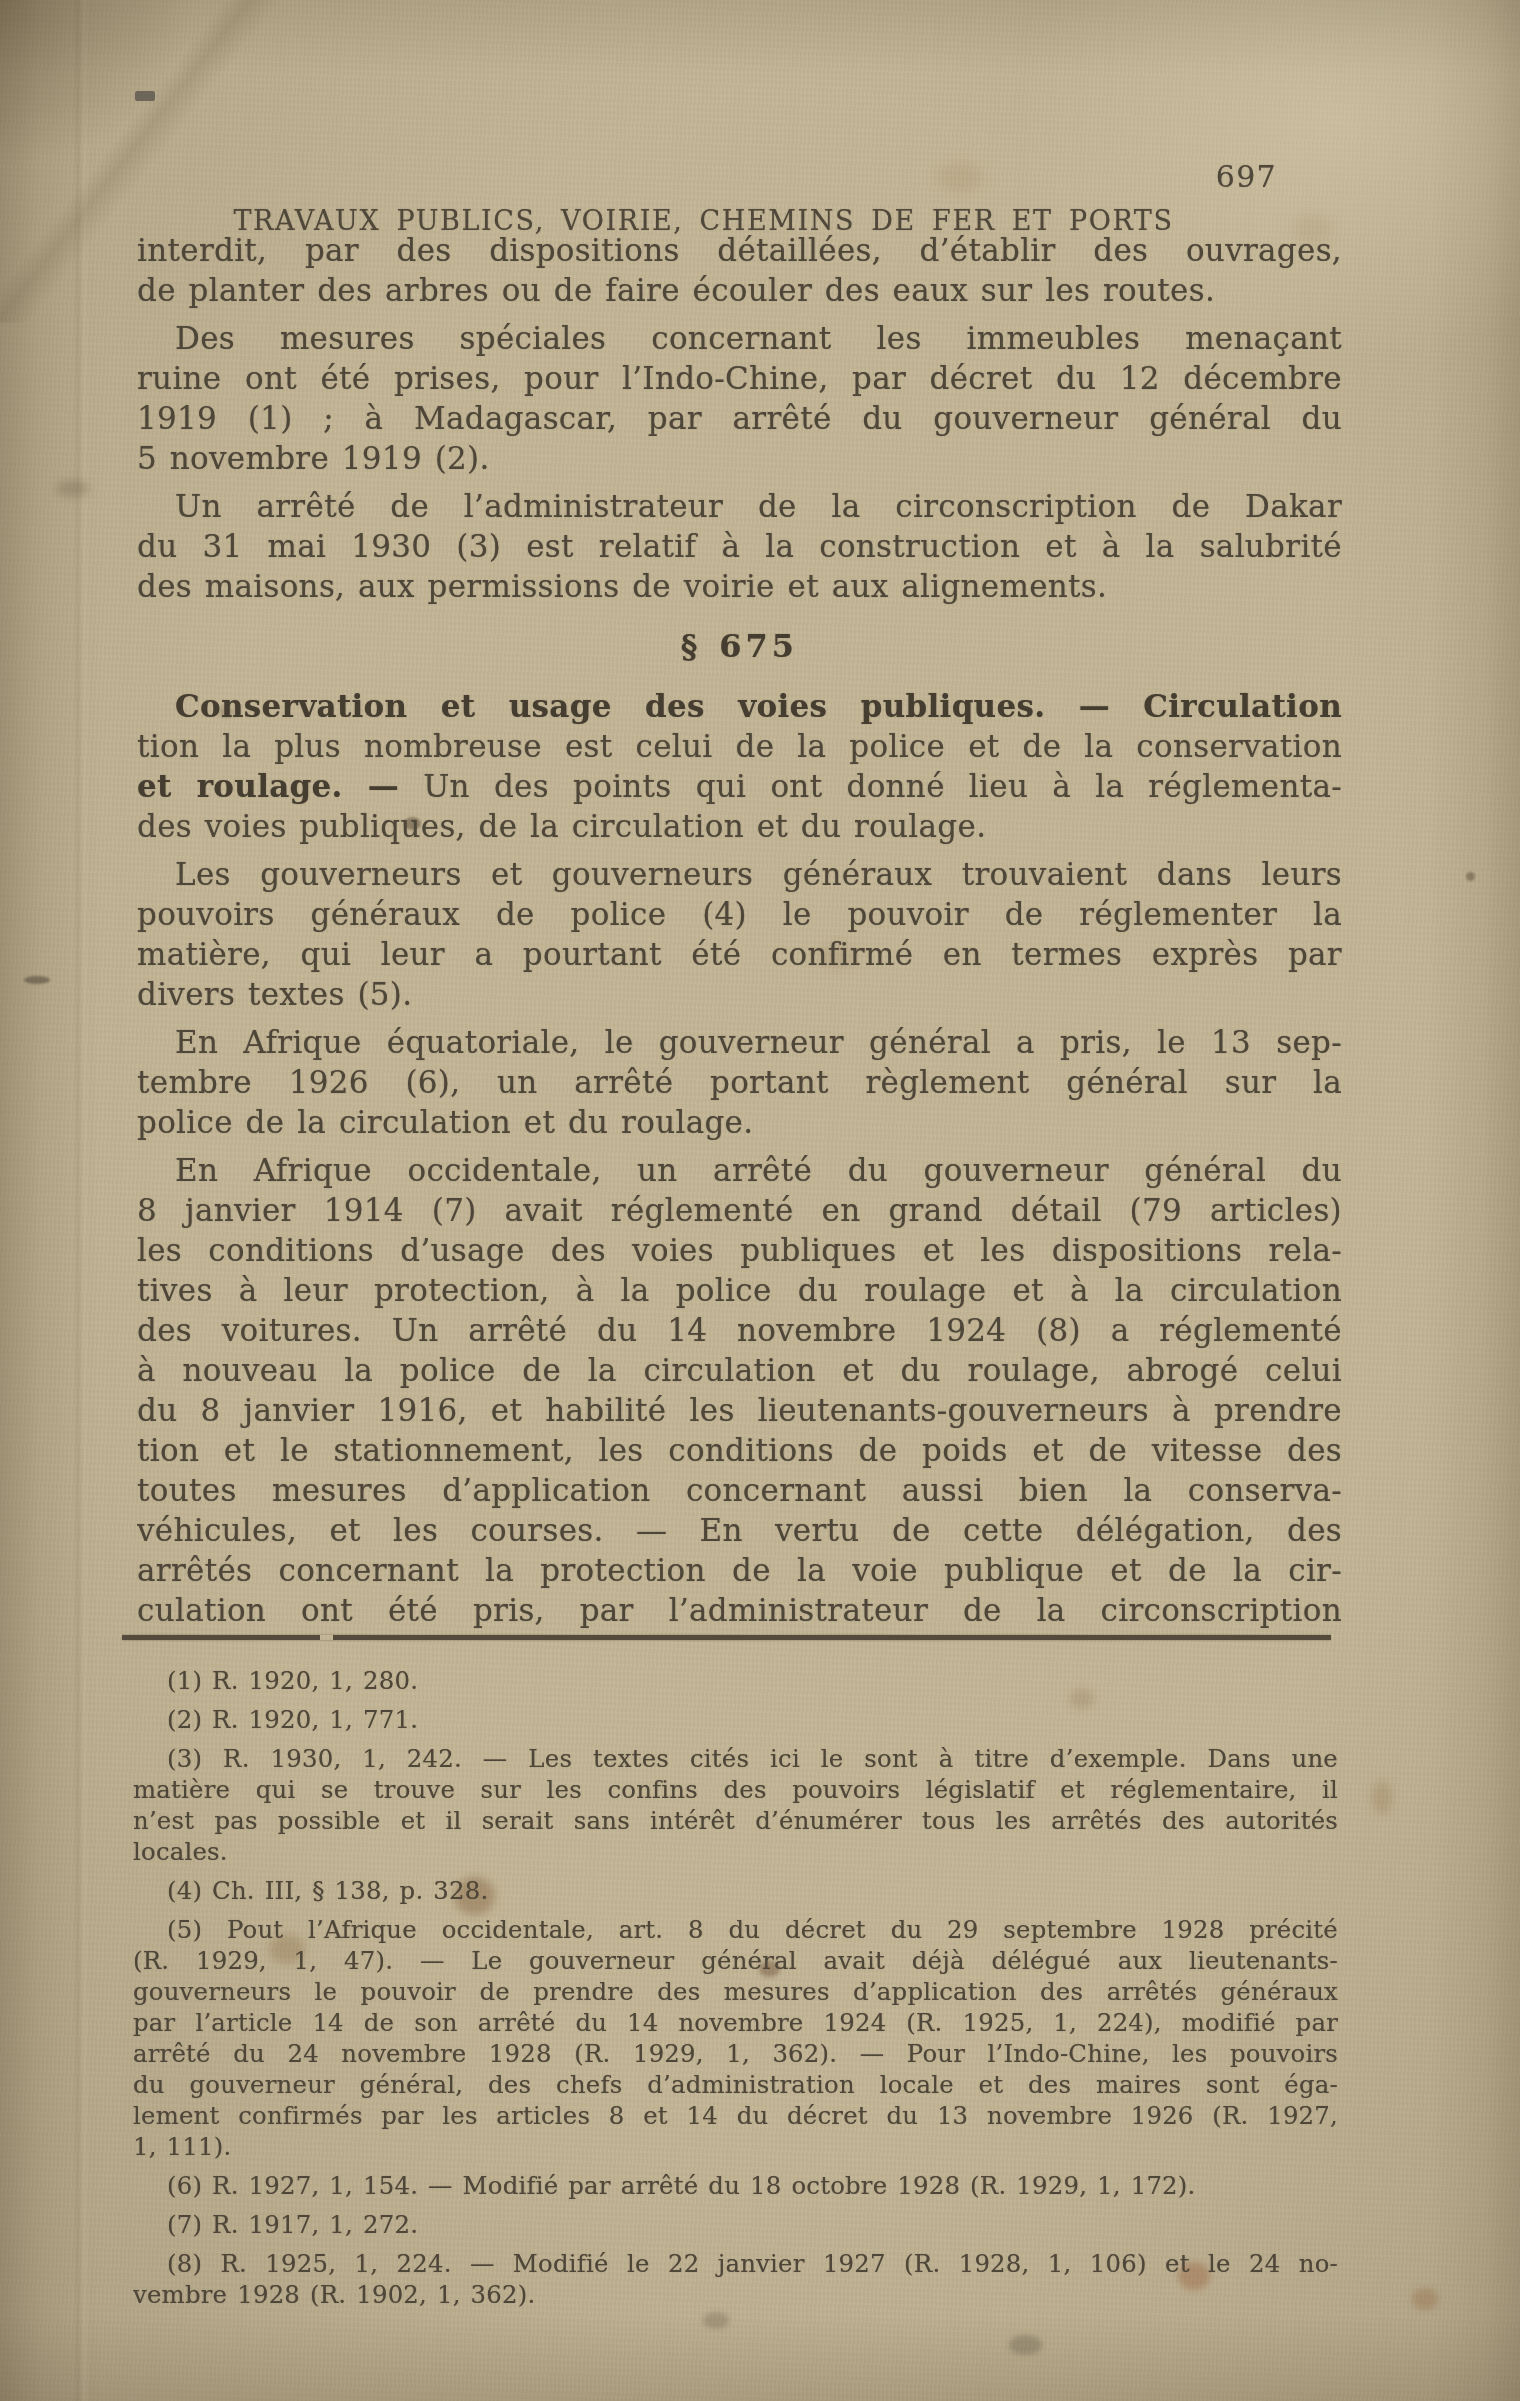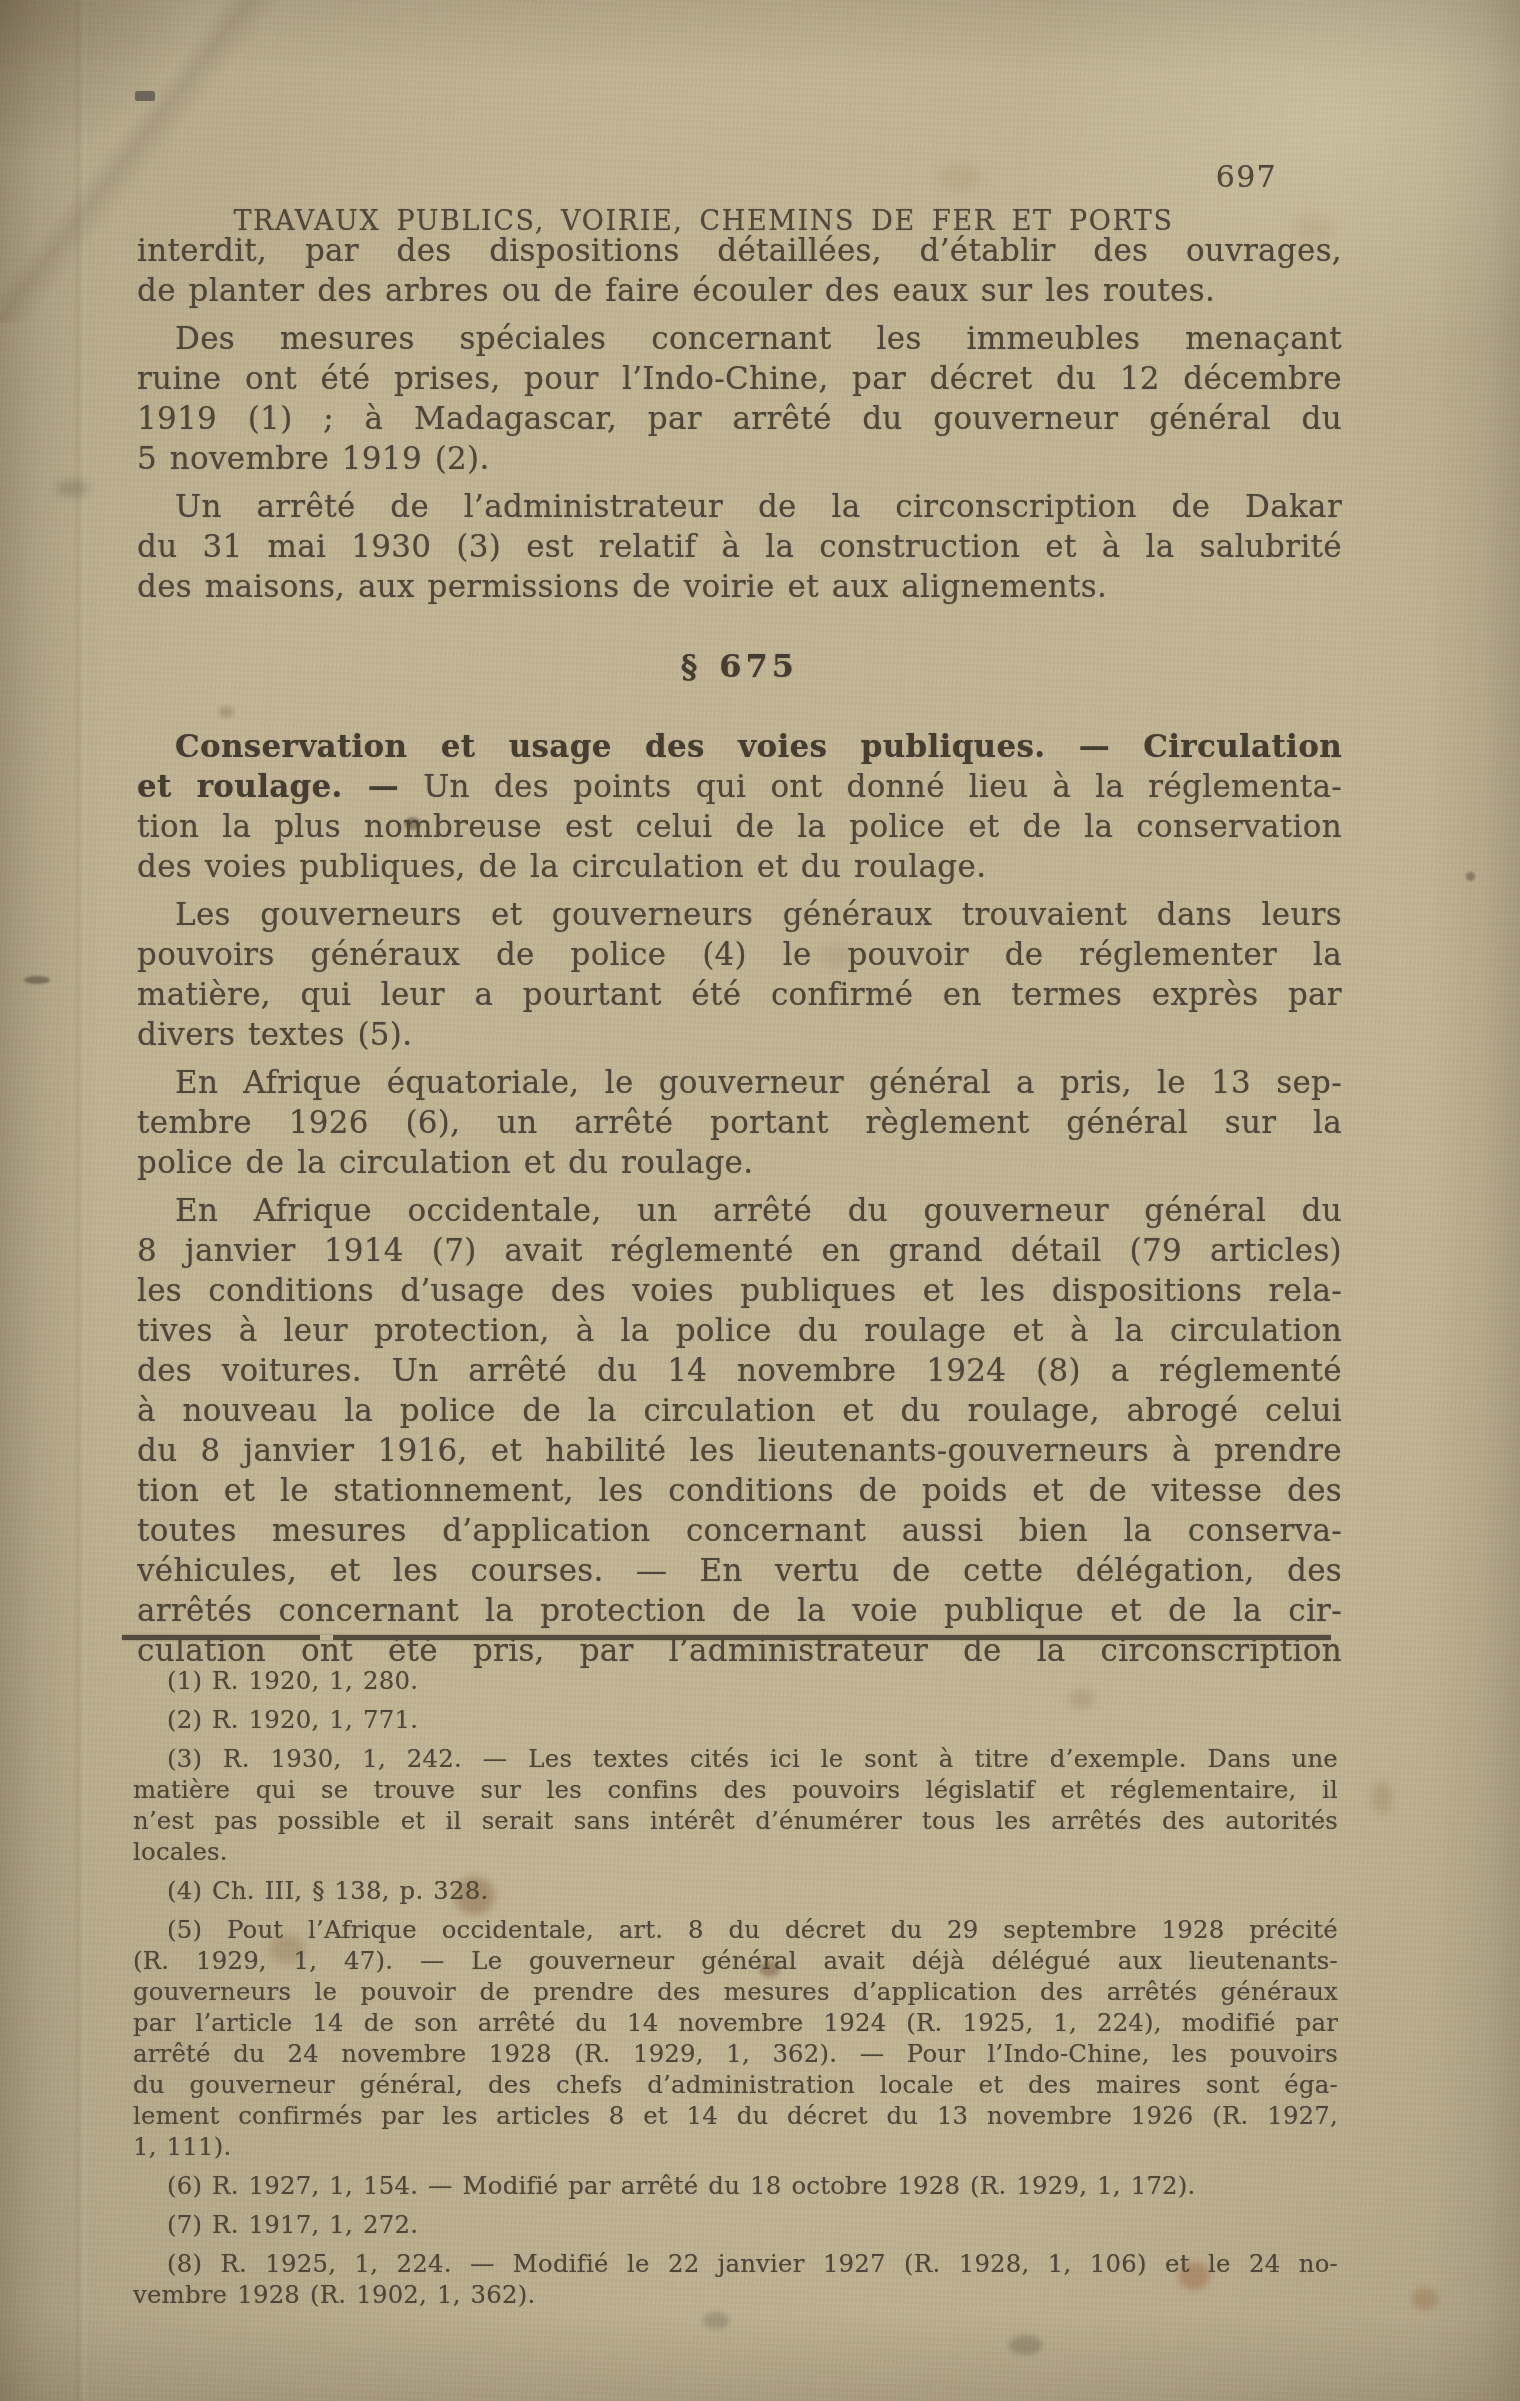--- a/index.html
+++ b/index.html
@@ -57,21 +57,21 @@
   .tline{
     height:40px;line-height:40px;overflow:hidden;
     text-align:justify;text-align-last:left;
     white-space:normal;
   }
   .tline.j{text-align-last:justify;}
   .tline.j::after{content:"";display:inline-block;width:100%;height:0;}
   .tline.ind{padding-left:38px;}
   .b{font-weight:bold;color:#453d30;}
   .section-heading{
-    margin:40px 0;height:40px;line-height:40px;
+    margin:20px 0;height:40px;line-height:40px;
     font-size:32px;font-weight:bold;letter-spacing:4px;
     text-align:center;color:#453d30;
   }
   .para{margin:8px;}
 
   
   .footnote-rule{
     position:absolute;left:122px;top:1635px;width:1209px;height:4.6px;
     background:linear-gradient(90deg,#544b3d 0 198px,transparent 198px 211px,#544b3d 211px 100%);
     box-shadow:0 1.3px 1.3px rgba(84,75,61,.25), 0 -1.3px 0.7px rgba(84,75,61,.2);
@@ -130,22 +130,22 @@
         <div class="para">
           <div class="tline j ind"><span>Un arrêté de l’administrateur de la circonscription de Dakar</span></div>
           <div class="tline j"><span>du 31 mai 1930 (3) est relatif à la construction et à la salubrité</span></div>
           <div class="tline"><span>des maisons, aux permissions de voirie et aux alignements.</span></div>
         </div>
       </div>
     <h2 class="section-heading">§ 675</h2>
     <div>
         <div class="para">
           <div class="tline j ind"><span class="b">Conservation et usage des voies publiques. — Circulation</span></div>
+          <div class="tline j"><span>tion la plus nombreuse est celui de la police et de la conservation</span></div>
           <div class="tline j"><span class="b">et roulage. —</span><span> Un des points qui ont donné lieu à la réglementa-</span></div>
-          <div class="tline j"><span>tion la plus nombreuse est celui de la police et de la conservation</span></div>
           <div class="tline"><span>des voies publiques, de la circulation et du roulage.</span></div>
         </div>
         <div class="para">
           <div class="tline j ind"><span>Les gouverneurs et gouverneurs généraux trouvaient dans leurs</span></div>
           <div class="tline j"><span>pouvoirs généraux de police (4) le pouvoir de réglementer la</span></div>
           <div class="tline j"><span>matière, qui leur a pourtant été confirmé en termes exprès par</span></div>
           <div class="tline"><span>divers textes (5).</span></div>
         </div>
         <div class="para">
           <div class="tline j ind"><span>En Afrique équatoriale, le gouverneur général a pris, le 13 sep-</span></div>

